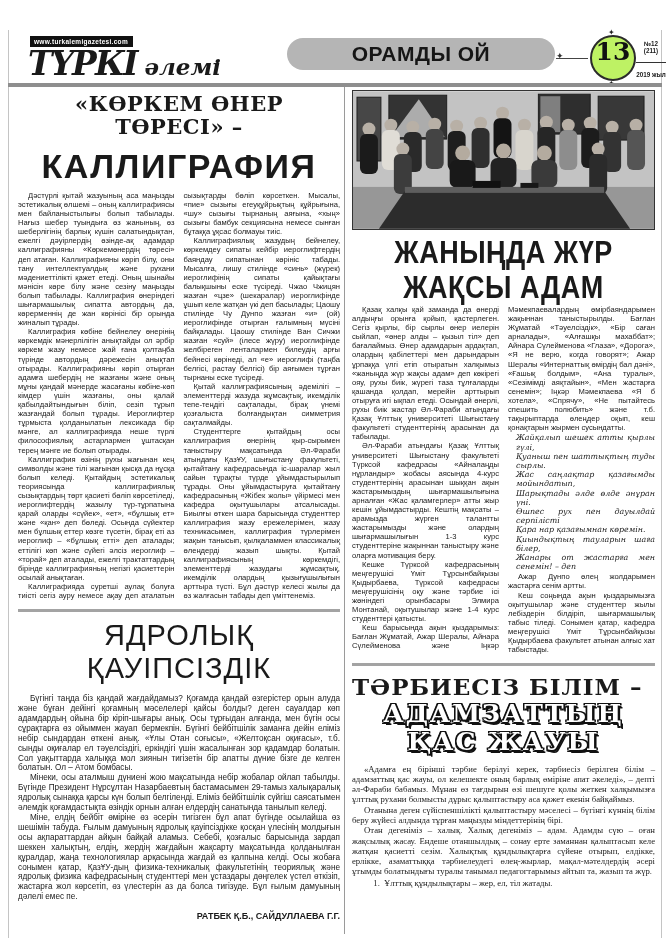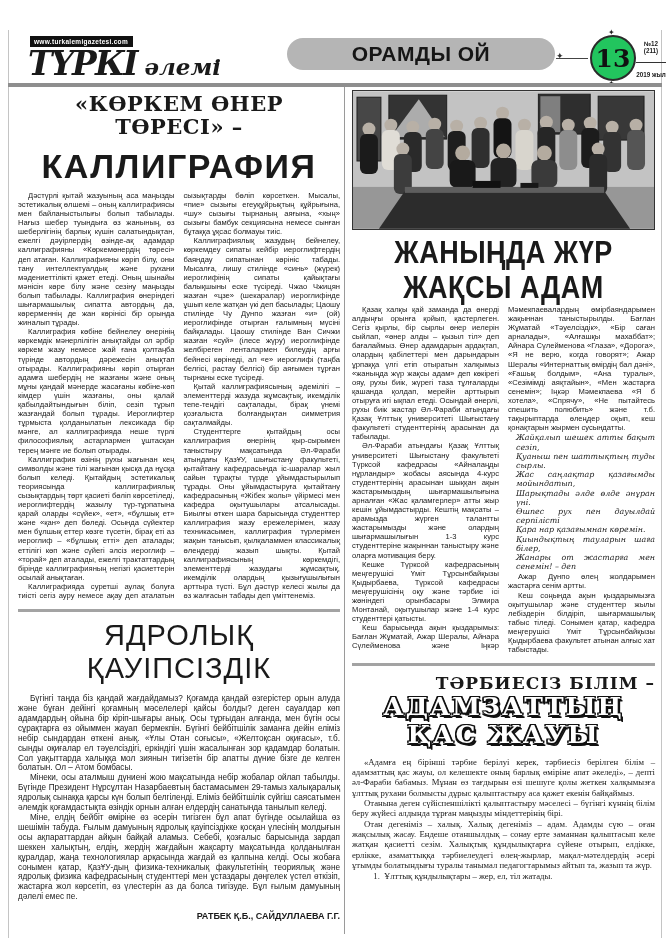--- a/index.html
+++ b/index.html
@@ -27,22 +27,22 @@
   .masthead .logo-sub  { font-size:23px; font-weight:bold; margin-left:8px; }
   .rubric-band {
     position:absolute; left:287px; top:38px; width:268px; height:32px;
     background:#b5b5b5; border-radius:21px; display:flex; align-items:center; justify-content:center;
   }
   .rubric-band span { font-size:21px; font-weight:bold; letter-spacing:.5px; color:#161616; }
   .band-link { position:absolute; left:556px; top:58px; width:32px; border-top:1.5px solid #444; }
   .band-orn { position:absolute; left:556px; top:51px; font-size:9px; color:#333; }
   .folio {
     position:absolute; left:590px; top:35px; width:46px; height:46px; border-radius:50%;
-    background:#22c55e; border:2px solid #2b2b2b; box-sizing:border-box;
-    display:flex; align-items:center; justify-content:center;
+    background:#bef264; border:2px solid #2b2b2b; box-sizing:border-box;
+    display:flex; justify-content:center;
   }
   .folio span { font-family:"DejaVu Serif", serif; font-weight:bold; font-size:25px; color:#111; }
   .folio-orn { position:absolute; left:608px; font-size:8px; color:#222; }
   .folio-orn.top { top:28px; } .folio-orn.bot { top:79px; }
   .issue-block { position:absolute; left:636px; top:40px; width:30px; text-align:center; }
   .issue-block .issue-no { font-size:6.3px; font-weight:bold; border-bottom:1px solid #333; padding-bottom:8px; }
   .issue-block .issue-year { font-size:6.3px; font-weight:bold; padding-top:8px; }
   .header-rule { position:absolute; left:8px; top:83px; width:654px; height:4px; background:#8e8e8e; }
 
   
@@ -77,22 +77,22 @@
   figure.photo { margin:0 0 5px 0; border:1px solid #333; line-height:0; }
   .gp-title {
     text-align:center; font-weight:900; font-size:27px; letter-spacing:.5px;
     transform:scale(1,1.15); transform-origin:top center; margin:2px 0 8px 0;
   }
   .poem { font-family:"DejaVu Serif", serif; font-style:italic; font-size:7.9px; line-height:9.2px; margin:1px 0 1px 8px; }
   .poem div { white-space:normal; }
 
   
   .edu-title1 {
-    text-align:right; font-family:"DejaVu Serif", serif; font-weight:bold;
-    font-size:17px; letter-spacing:1px; line-height:1.1; margin-top:8px;
+    text-align:left; font-family:"DejaVu Serif", serif; font-weight:bold;
+    font-size:23px; letter-spacing:1px; line-height:1.1; margin-top:8px;
   }
   .edu-outline {
     text-align:center; font-family:"DejaVu Serif", serif; font-weight:bold;
     font-size:25px; letter-spacing:2px; line-height:1.12; color:#ffffff;
     text-shadow:-1.5px -1.5px 0 #111, 1.5px -1.5px 0 #111, -1.5px 1.5px 0 #111,
                  1.5px 1.5px 0 #111, -1.5px 0 0 #111, 1.5px 0 0 #111,
                  0 -1.5px 0 #111, 0 1.5px 0 #111, 2.5px 2.5px 0 #111;
   }
   .body-serif {
     margin-top:8px; font-family:"Liberation Serif", serif;
@@ -217,21 +217,21 @@
           <rect x="168" y="92" width="18" height="5" fill="#161616"></rect>
         </svg>
       </figure>
       <h1 class="gp-title">ЖАНЫҢДА ЖҮР ЖАҚСЫ АДАМ</h1>
       <div class="twocol body-sans">
         <p>Қазақ халқы қай заманда да өнерді алдыңғы орынға қойып, қастерлеген. Сегіз қырлы, бір сырлы өнер иелерін сыйлап, «өнер алды – қызыл тіл» деп бағалаймыз. Өнер адамдарын ардақтап, олардың қабілеттері мен дарындарын ұрпаққа үлгі етіп отыратын халқымыз «жаныңда жүр жақсы адам» деп көкірегі ояу, рухы биік, жүрегі таза тұлғаларды қашанда қолдап, мерейін арттырып отыруға игі ықпал етеді. Осындай өнерлі, рухы биік жастар Әл-Фараби атындағы Қазақ Ұлттық университеті Шығыстану факультеті студенттерінің арасынан да табылады.</p>
         <p>Әл-Фараби атындағы Қазақ Ұлттық университеті Шығыстану факультеті Түрксой кафедрасы «Айналаңды нұрландыр» жобасы аясында 4-курс студенттерінің арасынан шыққан ақын жастарымыздың шығармашылығына арналған «Жас қаламгерлер» атты жыр кешін ұйымдастырды. Кештің мақсаты – арамызда жүрген талантты жастарымызды және олардың шығармашылығын 1-3 курс студенттеріне жақыннан таныстыру және оларға мотивация беру.</p>
         <p>Кешке Түрксой кафедрасының меңгерушісі Үміт Тұрсынбайқызы Қыдырбаева, Түрксой кафедрасы меңгерушісінің оқу және тәрбие ісі жөніндегі орынбасары Элмира Монтанай, оқытушылар және 1-4 курс студенттері қатысты.</p>
         <p>Кеш барысында ақын қыздарымыз: Бағлан Жұматай, Ажар Шералы, Айнара Сүлейменова және Іңкәр Мәмекпаевалардың өмірбаяндарымен жақыннан таныстырылды. Бағлан Жұматай «Тәуелсіздік», «Бір саған арналады», «Алғашқы махаббат»; Айнара Сүлейменова «Глаза», «Дорога», «Я не верю, когда говорят»; Ажар Шералы «Интернаттық өмірдің бал дәні», «Ғашық болдым», «Ана туралы», «Сезімімді аяқтайын», «Мен жастарға сенемін»; Іңкәр Мәмекпаева «Я б хотела», «Спрячу», «Не пытайтесь спешить полюбить» және т.б. тақырыптарда өлеңдер оқып, кеш қонақтарын жырмен сусындатты.</p>
         <div class="poem">
-          <div>Жайқалып шешек атты бақыт сезіп,</div>
+          <div>Жайқалып шешек атты қырлы гүлі,</div>
           <div>Қуаныш пен шаттықтың туды сырлы.</div>
           <div>Жас саңлақтар қазағымды мойындатып,</div>
           <div>Шарықтады әлде өлде әнұран үні.</div>
           <div>Өшпес рух пен дауылдай серпілісті</div>
           <div>Қара нар қазағымнан көремін.</div>
           <div>Қиындықтың тауларын шаға білер,</div>
           <div>Жанары от жастарға мен сенемін! – деп</div>
         </div>
         <p>Ажар Дунпо өлең жолдарымен жастарға сенім артты.</p>
         <p>Кеш соңында ақын қыздарымызға оқытушылар және студенттер жылы лебіздерін білдіріп, шығармашылық табыс тіледі. Сонымен қатар, кафедра меңгерушісі Үміт Тұрсынбайқызы Қыдырбаева факультет атынан алғыс хат табыстады.</p>

